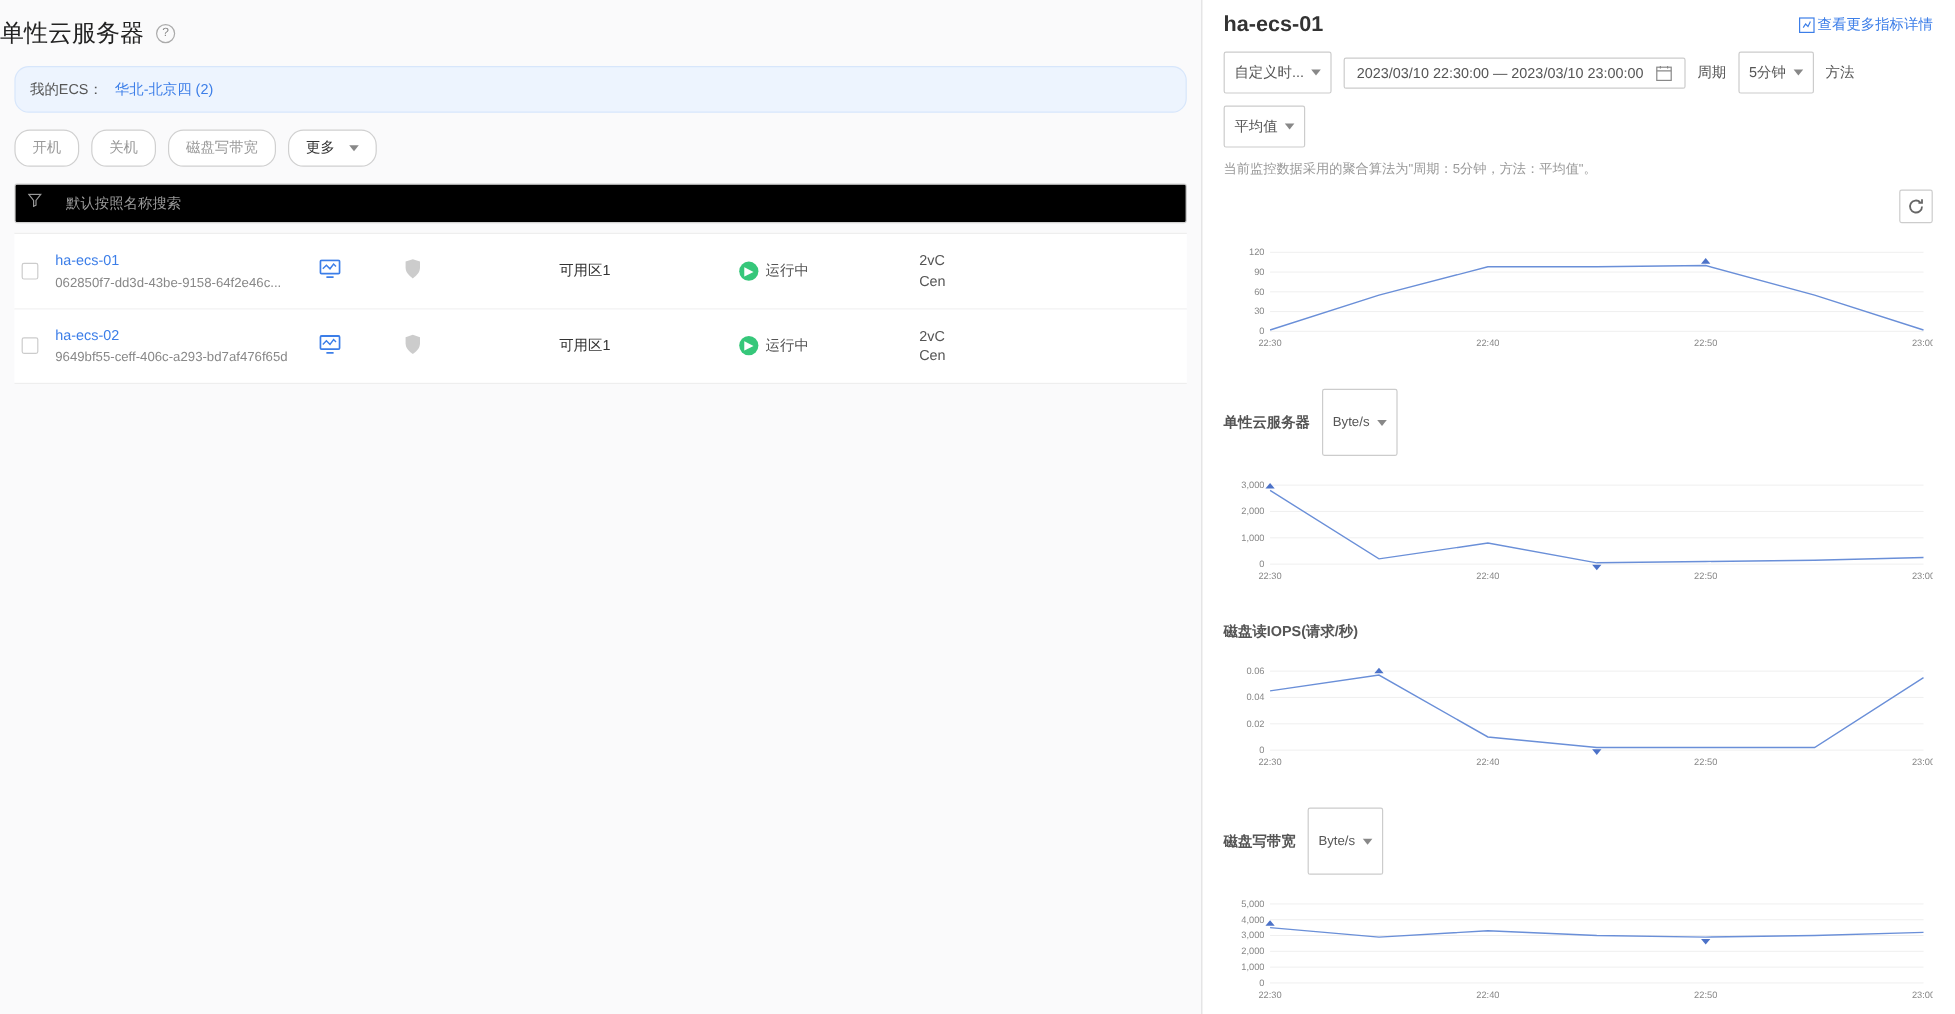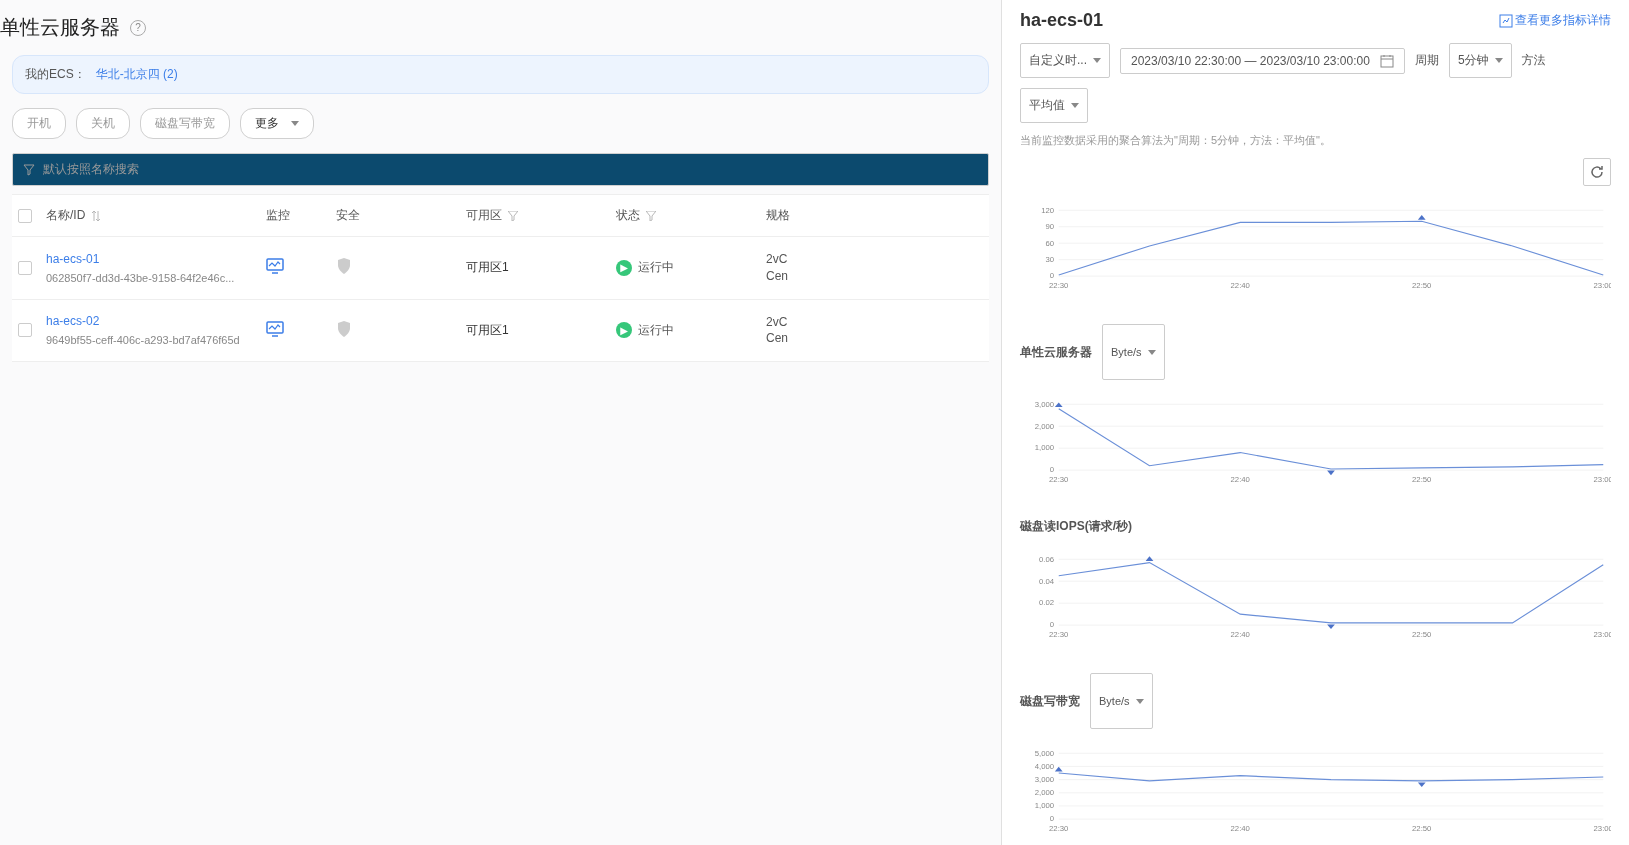--- a/index.html
+++ b/index.html
@@ -8,21 +8,21 @@
 .page-title-row { display: flex; align-items: center; gap: 10px; padding: 6px 10px 14px 0; }
 .page-title { font-size: 20px; color: #222; }
 .help-icon { width: 16px; height: 16px; border: 1px solid #aaa; border-radius: 50%; display: inline-flex; align-items: center; justify-content: center; font-size: 10px; color: #888; }
 .ecs-bar { background: #edf4fe; border: 1px solid #d7e6fb; border-radius: 12px; margin: 0 12px 14px 12px; padding: 10px 12px; display: flex; gap: 10px; align-items: center; color: #555; }
 .ecs-link { color: #3c7ee8; }
 .toolbar { display: flex; gap: 10px; padding: 0 12px 14px 12px; }
 .btn { border: 1px solid #d0d0d0; background: #fff; color: #999; padding: 6px 14px; border-radius: 13px; font-size: 12px; cursor: pointer; }
 .btn.more { color: #333; display: flex; align-items: center; gap: 12px; }
 .caret { width: 0; height: 0; border-left: 4px solid transparent; border-right: 4px solid transparent; border-top: 5px solid #888; }
 .search-row { margin: 0 12px 8px 12px; }
-.search-box { width: 100%; border: 1px solid #d0d0d0; background: #0c4a6e; padding: 7px 10px; display: flex; align-items: center; gap: 8px; color: #999; border-radius: 2px; }
+.search-box { width: 100%; border: 1px solid #d0d0d0; background: #000000; padding: 7px 10px; display: flex; align-items: flex-start; gap: 20px; color: #999; border-radius: 2px; }
 .filter-icon { width: 12px; height: 12px; display: inline-block; }
 .filter-icon svg { width: 12px; height: 12px; }
 .table { margin: 0 12px; border-top: 1px solid #eee; }
 .thead, .trow { display: grid; grid-template-columns: 28px 220px 70px 130px 150px 150px 80px; align-items: center; padding: 12px 6px; border-bottom: 1px solid #eee; background: #fff; }
 .thead { font-size: 12px; color: #555; background: #fff; }
 .th { display: flex; align-items: center; gap: 6px; }
 .sort-icon, .funnel-icon { width: 10px; height: 10px; opacity: 0.6; }
 .checkbox { width: 14px; height: 14px; border: 1px solid #ccc; background: #fff; border-radius: 2px; }
 .trow { padding: 14px 6px; }
 .row-name { color: #3c7ee8; font-size: 12px; }
@@ -86,46 +86,20 @@
       <span class="filter-icon">
         <svg viewBox="0 0 12 12">
             <path d="M1 1h10L7 6v4l-2 1V6z" fill="none" stroke="#999" stroke-width="1"></path>
           </svg>
       </span>
       <span>默认按照名称搜索</span>
     </div>
   </div>
 
   <div class="table">
-    <div class="thead">
-      <div>
-          <div class="checkbox"></div>
-        </div>
-      <div class="th">
-        <span>名称/ID</span>
-        <svg class="sort-icon" viewBox="0 0 10 10">
-            <path d="M3 0v10M3 0L1 2M3 0l2 2M7 10V0M7 10l-2-2M7 10l2-2" stroke="#888" fill="none"></path>
-          </svg>
-      </div>
-      <div class="th">监控</div>
-      <div class="th">安全</div>
-      <div class="th">
-        <span>可用区</span>
-        <svg class="funnel-icon" viewBox="0 0 10 10">
-            <path d="M0 0h10L6 5v4l-2 1V5z" fill="none" stroke="#888"></path>
-          </svg>
-      </div>
-      <div class="th">
-        <span>状态</span>
-        <svg class="funnel-icon" viewBox="0 0 10 10">
-            <path d="M0 0h10L6 5v4l-2 1V5z" fill="none" stroke="#888"></path>
-          </svg>
-      </div>
-      <div class="th">规格</div>
-    </div>
 
     <div class="trow">
       <div>
           <div class="checkbox"></div>
         </div>
       <div>
         <div class="row-name">ha-ecs-01</div>
         <div class="row-id">062850f7-dd3d-43be-9158-64f2e46c...</div>
       </div>
       <div class="monitor-icon">

